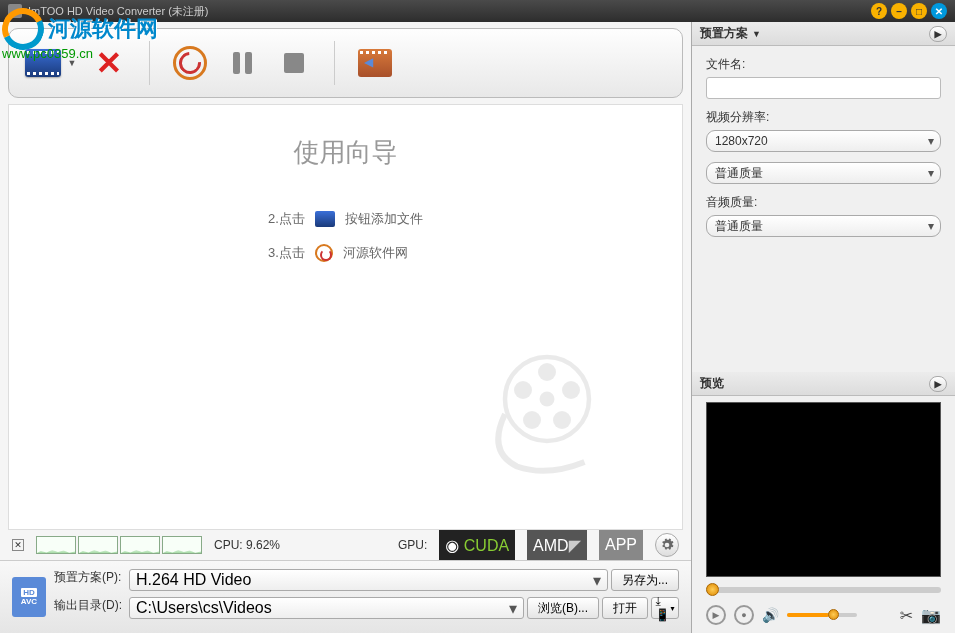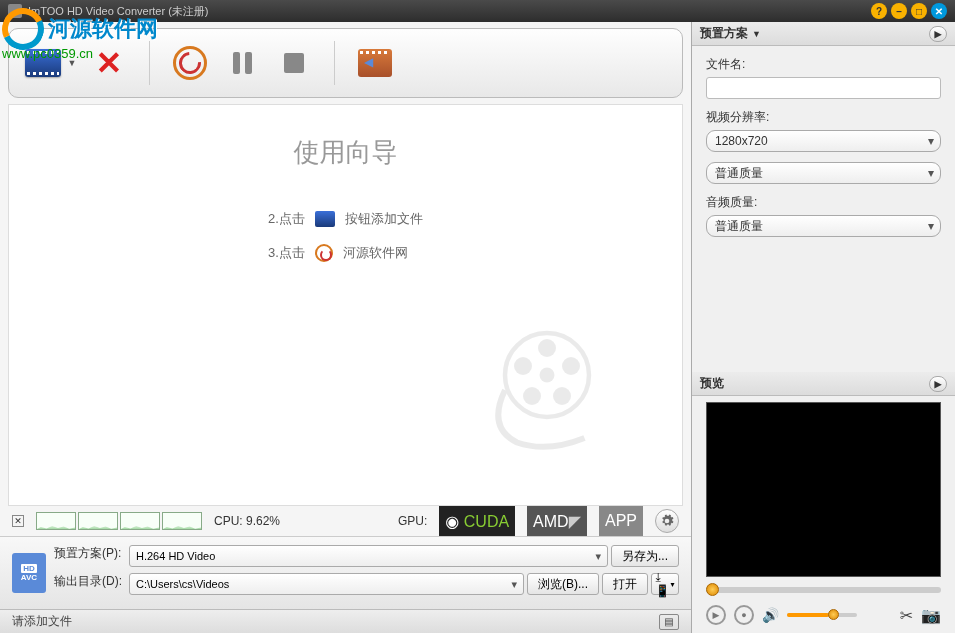--- a/index.html
+++ b/index.html
@@ -68,21 +68,21 @@
 .gpu-amd { background: #555; }
 .gpu-app { background: #888; }
 .perf-gear { width: 24px; height: 24px; border: 1px solid #aaa; border-radius: 50%; display: flex; align-items: center; justify-content: center; cursor: pointer; background: linear-gradient(#fff,#ddd); }
 
 .bottom-settings { background: linear-gradient(#f8f8f8,#e5e5e5); border-top: 1px solid #ccc; padding: 8px 12px; }
 .settings-row { display: flex; align-items: flex-start; gap: 3px; margin-bottom: 6px; font-size: 12px; }
 .hd-icon { width: 34px; height: 40px; background: #5a8ad8; border-radius: 3px; margin-right: 8px; display: flex; flex-direction: column; align-items: center; justify-content: center; color: #fff; font-size: 8px; font-weight: bold; }
 .hd-icon span:first-child { background: #fff; color: #5a8ad8; padding: 0 2px; border-radius: 1px; }
 .settings-col { flex: 1; }
 .label { color: #333; min-width: 72px; }
-.combo { flex: 1; height: 22px; border: 1px solid #aaa; border-radius: 3px; background: linear-gradient(#fff,#eee); padding: 0 6px; display: flex; align-items: center; font-size: 11px; position: relative; }
+.combo { flex: 1; height: 22px; border: 1px solid #aaa; border-radius: 3px; background: linear-gradient(#fff,#eee); padding: 0 6px; display: flex; align-items: center; font-size: 16px; position: relative; }
 .combo::after { content: '▾'; position: absolute; right: 6px; color: #555; }
 .btn { height: 22px; padding: 0 10px; border: 1px solid #aaa; border-radius: 3px; background: linear-gradient(#fff,#e5e5e5); font-size: 12px; display: flex; align-items: center; cursor: pointer; }
 .btn-icon { width: 28px; justify-content: center; }
 
 .status-bar { height: 24px; background: linear-gradient(#eee,#ddd); border-top: 1px solid #bbb; display: flex; align-items: center; padding: 0 12px; font-size: 12px; color: #444; }
 .status-bar .spacer { flex: 1; }
 .status-list-toggle { width: 20px; height: 16px; border: 1px solid #888; border-radius: 2px; display: flex; align-items: center; justify-content: center; font-size: 10px; cursor: pointer; }
 
 
 .panel-header { height: 24px; background: linear-gradient(#ececec,#dcdcdc); border-bottom: 1px solid #bbb; display: flex; align-items: center; padding: 0 8px; font-size: 12px; font-weight: bold; color: #333; }
@@ -248,25 +248,20 @@
               </div>
             <div class="btn">
                 <span>打开</span>
               </div>
             <div class="btn btn-icon">⤓📱<span style="font-size:8px;">▾</span></div>
           </div>
         </div>
       </div>
     </div>
 
-    <div class="status-bar">
-      <span>请添加文件</span>
-      <div class="spacer"></div>
-      <div class="status-list-toggle">▤</div>
-    </div>
 
   </div>
 
   <div class="right-pane">
     <div class="panel-header">
       <span>预置方案</span>
         <span class="chev">▼</span>
       <div class="spacer"></div>
       <div class="collapse">▶</div>
     </div>

